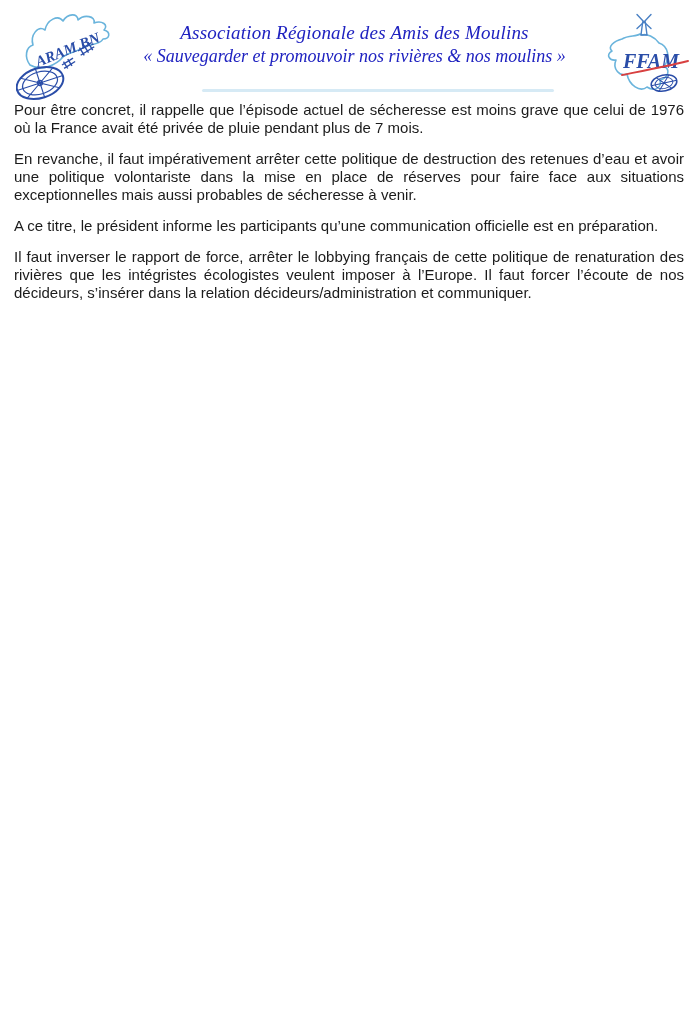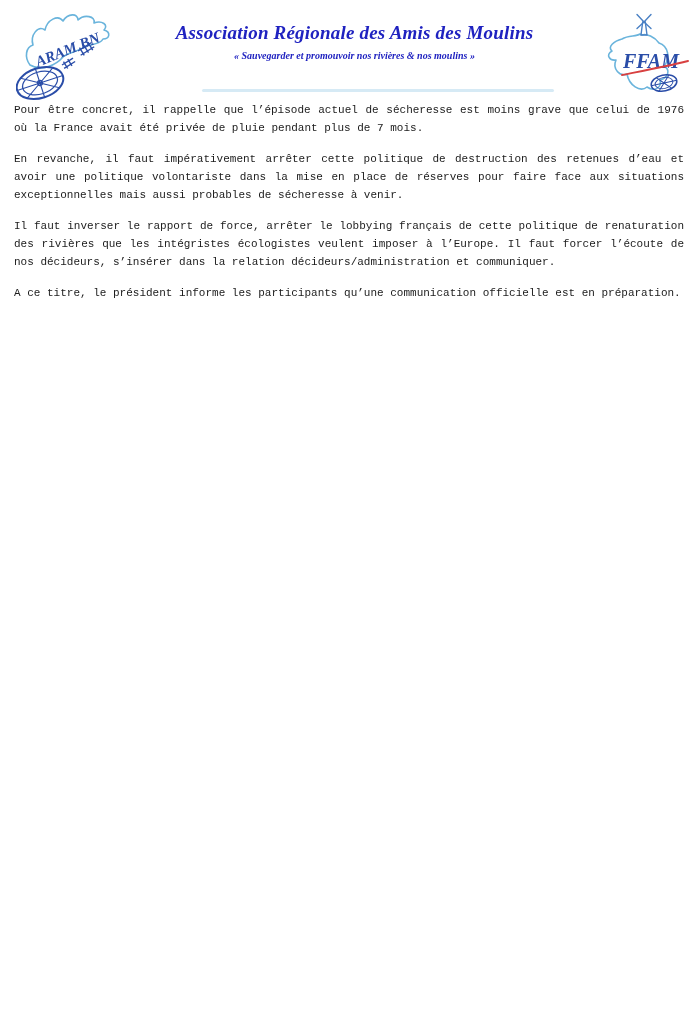--- a/index.html
+++ b/index.html
@@ -13,49 +13,48 @@
   }
   
   .doc-header { position: relative; height: 100px; }
   .logo-left  { position: absolute; left: 16px;  top: 5px;  width: 102px; height: 100px; }
   .logo-right { position: absolute; right: 7px;  top: 12px; width: 92px;  height: 92px; }
   .titles {
     position: absolute; left: 120px; right: 108px; top: 22px;
     text-align: center;
     font-family: "Liberation Serif", serif;
     font-style: italic;
-    font-weight: bold;
+    font-weight: normal;
     color: var(--title-blue, #1f22c0);
   }
   .title-main { font-size: 19px; line-height: 22px; letter-spacing: 0.2px; }
-  .motto      { font-size: 10px; line-height: 18px; margin-top: 3px; }
+  .motto      { font-size: 18px; line-height: 18px; margin-top: 3px; }
   .subtitle-artifact {
     position: absolute; left: 202px; top: 89px; width: 352px; height: 3px;
     background: var(--logo-light-blue, #6ab4dc);
     opacity: 0.28; border-radius: 2px;
   }
   
   .map-stroke   { stroke: var(--logo-light-blue, #6ab4dc); fill: none; stroke-width: 1.6; stroke-linejoin: round; }
   .wheel-stroke { stroke: var(--logo-blue, #2a4da8); fill: none; }
   .mill-stroke  { stroke: #4a80c4; fill: none; stroke-width: 1.4; stroke-linecap: round; }
   .red-stroke   { stroke: var(--ffam-red, #d84040); fill: none; stroke-width: 2; stroke-linecap: round; }
   .logo-text {
     font-family: "Liberation Serif", serif;
     font-weight: bold; font-style: italic;
     fill: var(--logo-blue, #2a4da8);
   }
   
   .doc-body {
     position: absolute;
     left: 14px; right: 13px; top: 101px;
     color: var(--text-color, #1b1b1b);
-    font-size: 11px;
+    font-size: 15px;
     line-height: 18px;
     text-align: justify;
-    font-family: Liberation Mono, monospace;
   }
   .doc-body p { margin: 0 0 13px 0; }
 </style>
 </head>
 <body>
 
 <div class="page">
 
   <header class="doc-header">
 
@@ -97,17 +96,17 @@
         <ellipse rx="13" ry="8" stroke-width="1.5"></ellipse>
         <ellipse rx="9" ry="5.5" stroke-width="1"></ellipse>
         <path stroke-width="1" d="M0 0 L13 0 M0 0 L6.5 6.9 M0 0 L-6.5 6.9 M0 0 L-13 0 M0 0 L-6.5 -6.9 M0 0 L6.5 -6.9"></path>
       </g>
     </svg>
   </header>
 
   <main class="doc-body">
     <p>Pour être concret, il rappelle que l’épisode actuel de sécheresse est moins grave que celui de 1976 où la France avait été privée de pluie pendant plus de 7 mois.</p>
     <p>En revanche, il faut impérativement arrêter cette politique de destruction des retenues d’eau et avoir une politique volontariste dans la mise en place de réserves pour faire face aux situations exceptionnelles mais aussi probables de sécheresse à venir.</p>
+    <p>A ce titre, le président informe les participants qu’une communication officielle est en préparation.</p>
     <p>Il faut inverser le rapport de force, arrêter le lobbying français de cette politique de renaturation des rivières que les intégristes écologistes veulent imposer à l’Europe. Il faut forcer l’écoute de nos décideurs, s’insérer dans la relation décideurs/administration et communiquer.</p>
-    <p>A ce titre, le président informe les participants qu’une communication officielle est en préparation.</p>
   </main>
 
 </div>
 
 </body></html>

